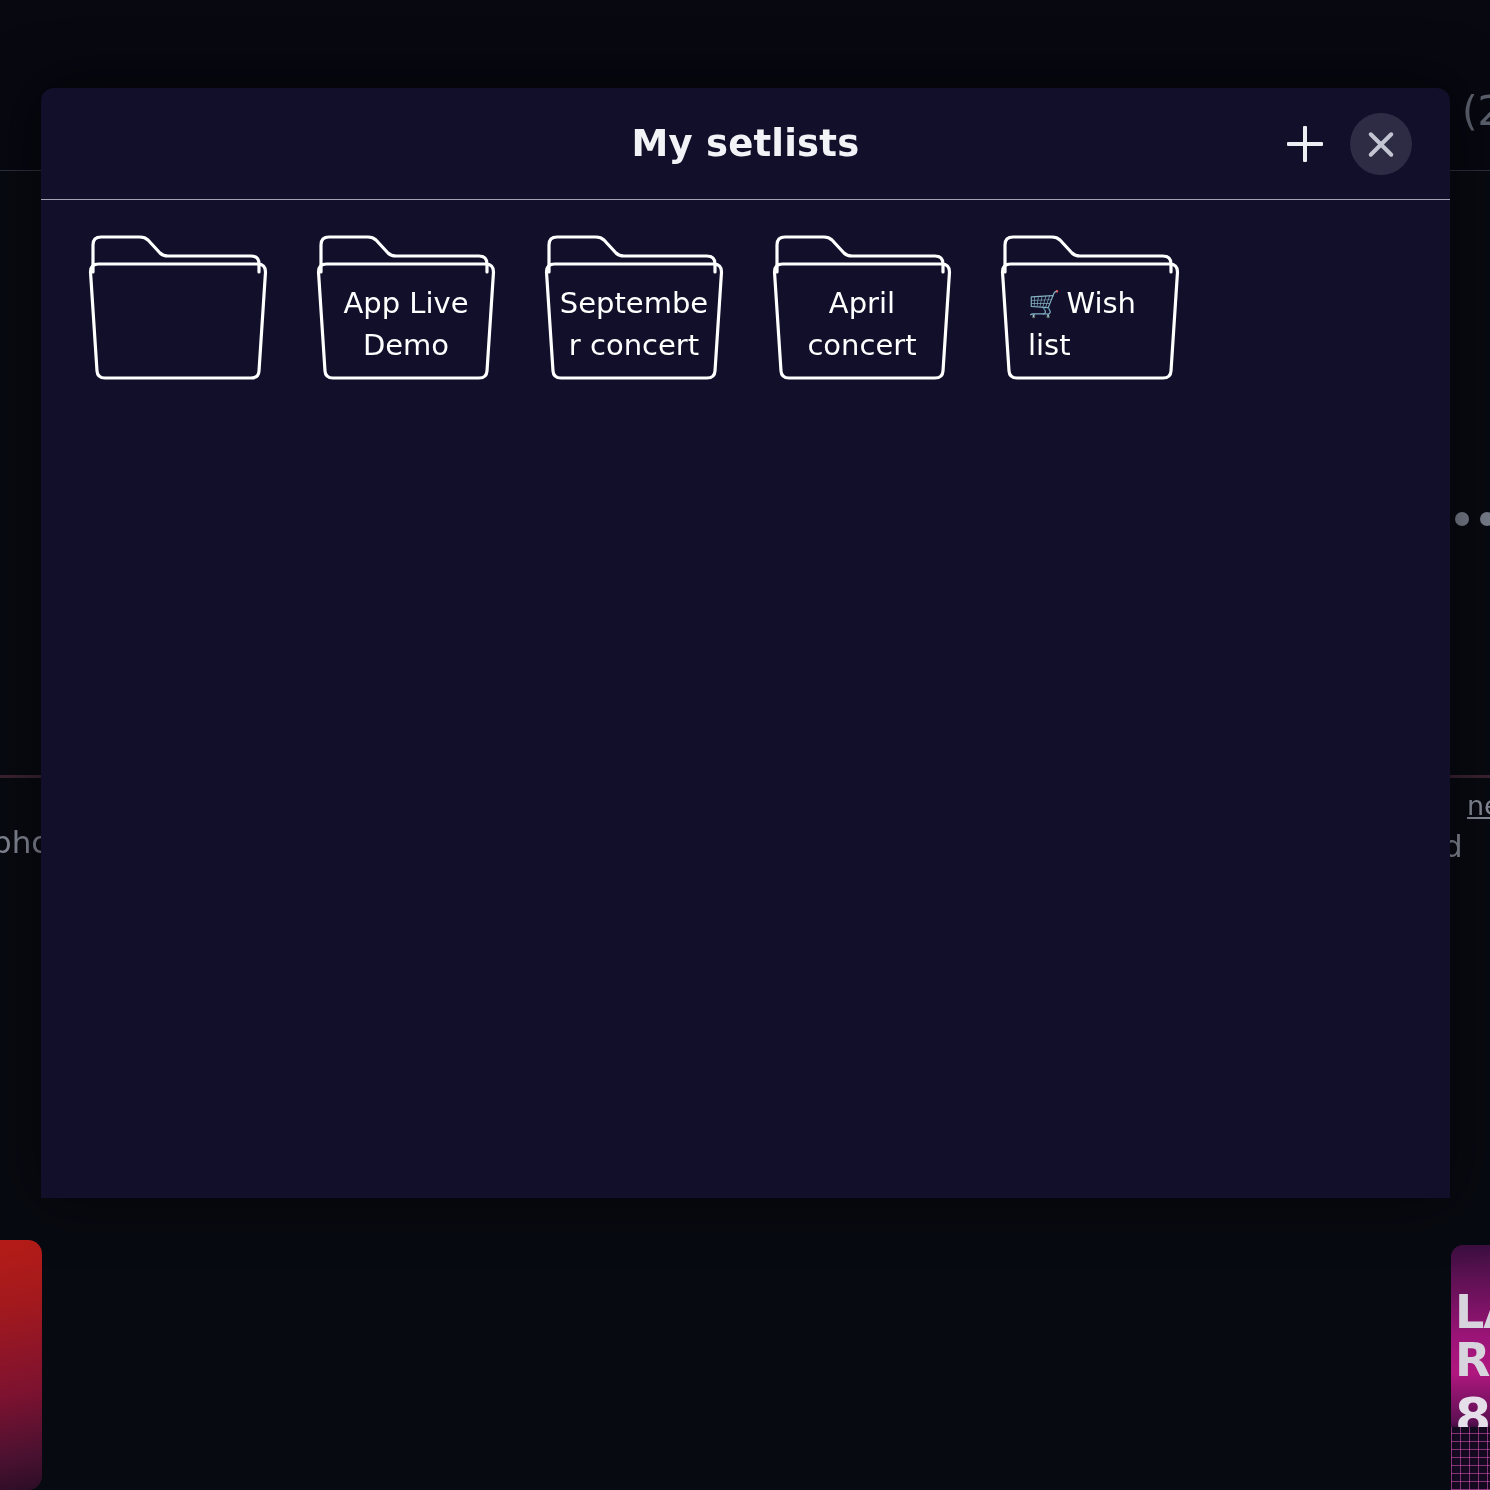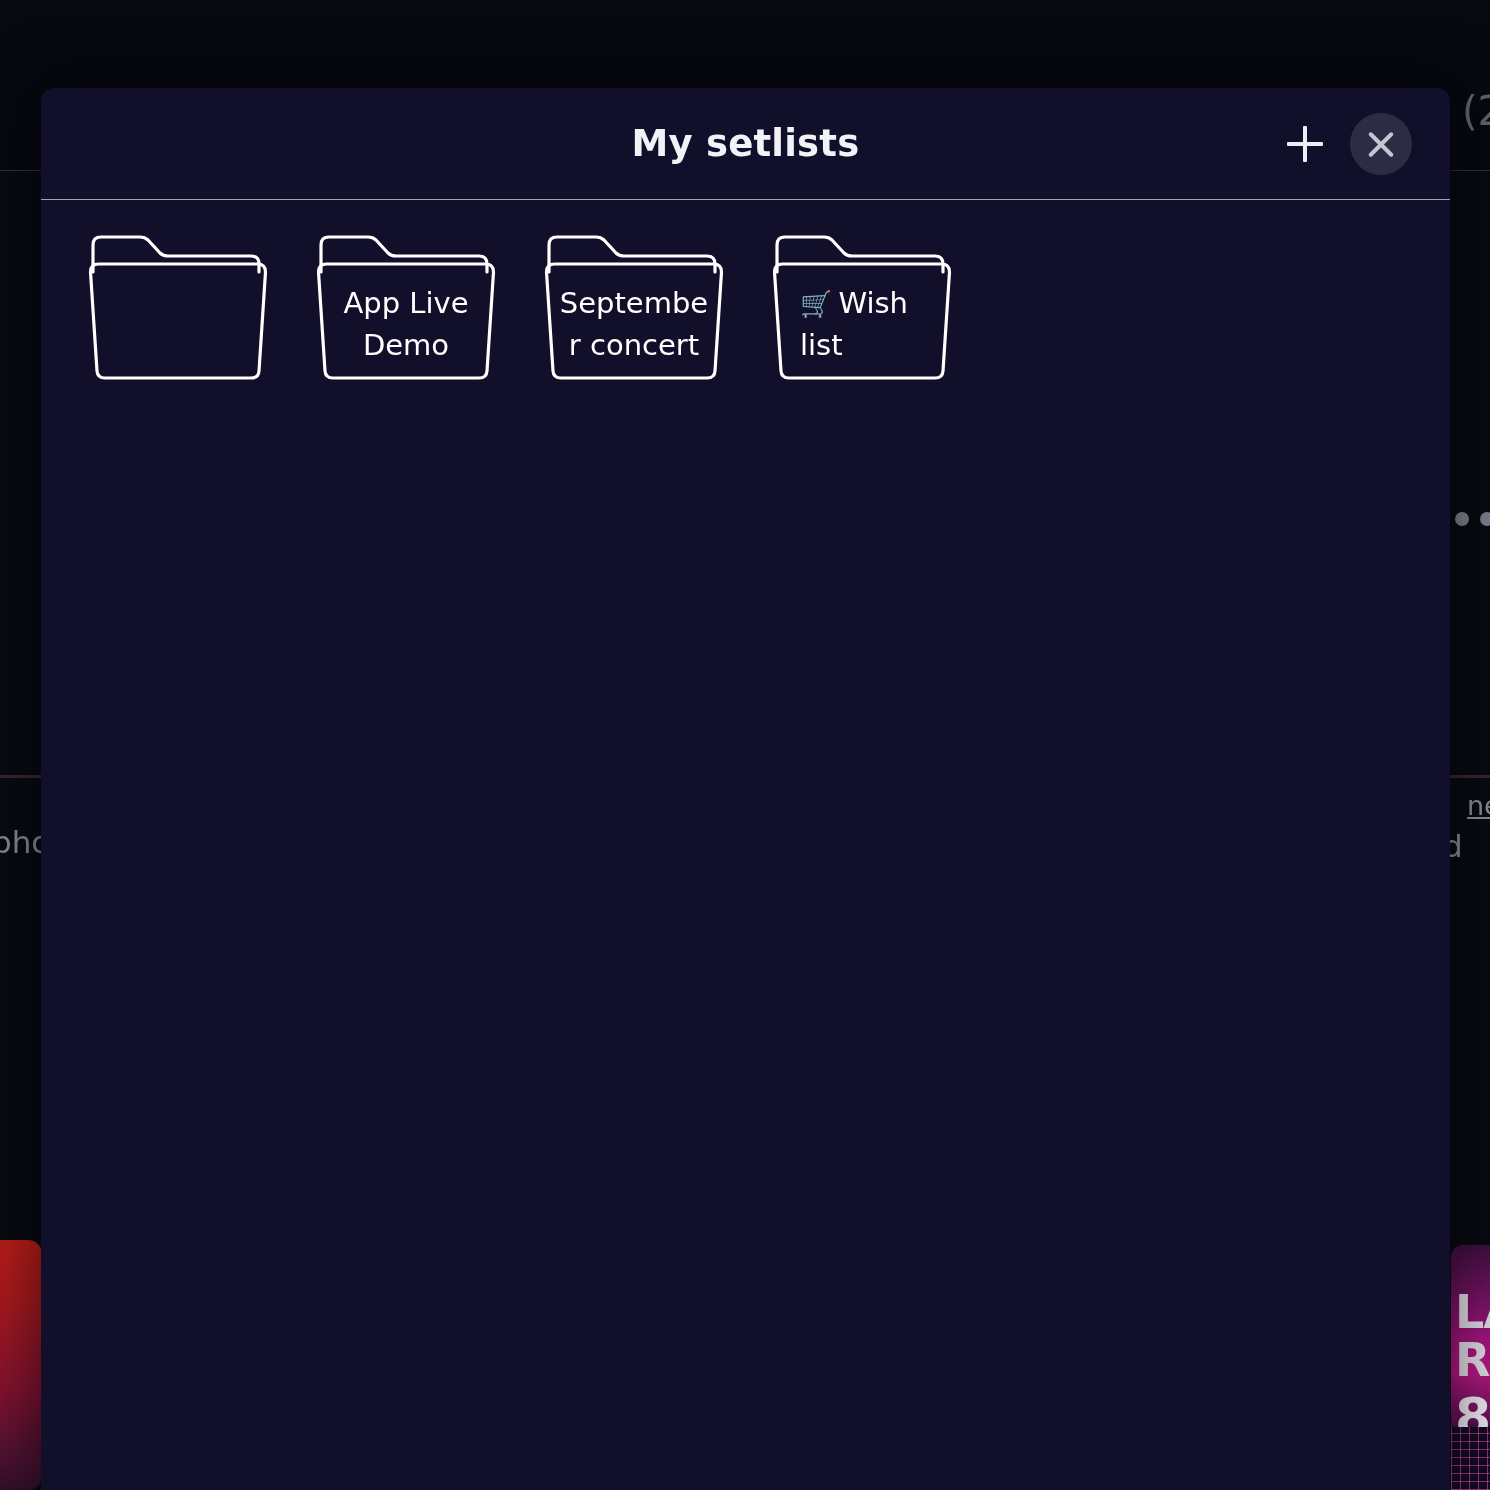--- a/index.html
+++ b/index.html
@@ -135,21 +135,21 @@
       repeating-linear-gradient(0deg, rgba(226,82,189,.55) 0 1px, transparent 1px 8px),
       #130a20;
   }
 
   
   #setlists-modal {
     position: absolute;
     left: 41px;
     top: 88px;
     width: 1409px;
-    height: 1402px;
+    height: 1110px;
     background: #110f29;
     border-radius: 13px 13px 0 0;
     box-shadow: 0 0 60px rgba(0,0,0,.55);
     overflow: hidden;
   }
 
   .modal-header {
     position: relative;
     height: 112px;
     border-bottom: 1px solid #9fa3b4;
@@ -317,20 +317,31 @@
 
       <path d="M5 44 L5 17 Q5 9 13 9 L52 9 Q57 9 60 12 L72 25 Q75 28 80 28 L163 28 Q171 28 171 36 L171 44" stroke="#ffffff" stroke-width="3.2" stroke-linecap="round" stroke-linejoin="round" fill="none"></path>
 
       <path d="M2.5 44 Q2.5 36 10.5 36 L169.5 36 Q177.5 36 177.5 44 L171 143 Q170.6 150 163 150 L17 150 Q9.4 150 9 143 Z" stroke="#ffffff" stroke-width="3.2" stroke-linejoin="round" fill="none"></path>
     </svg>
     <div class="folder-label">
       <span class="folder-name-text">September concert</span>
     </div>
   </div>
 
+  <div class="folder-item">
+    <svg width="180" height="155" viewBox="0 0 180 155" fill="none">
+
+      <path d="M5 44 L5 17 Q5 9 13 9 L52 9 Q57 9 60 12 L72 25 Q75 28 80 28 L163 28 Q171 28 171 36 L171 44" stroke="#ffffff" stroke-width="3.2" stroke-linecap="round" stroke-linejoin="round" fill="none"></path>
+
+      <path d="M2.5 44 Q2.5 36 10.5 36 L169.5 36 Q177.5 36 177.5 44 L171 143 Q170.6 150 163 150 L17 150 Q9.4 150 9 143 Z" stroke="#ffffff" stroke-width="3.2" stroke-linejoin="round" fill="none"></path>
+    </svg>
+    <div class="folder-label">
+      <span class="folder-name-text">April concert</span>
+    </div>
+  </div>
 
   <div class="folder-item">
     <svg width="180" height="155" viewBox="0 0 180 155" fill="none">
 
       <path d="M5 44 L5 17 Q5 9 13 9 L52 9 Q57 9 60 12 L72 25 Q75 28 80 28 L163 28 Q171 28 171 36 L171 44" stroke="#ffffff" stroke-width="3.2" stroke-linecap="round" stroke-linejoin="round" fill="none"></path>
 
       <path d="M2.5 44 Q2.5 36 10.5 36 L169.5 36 Q177.5 36 177.5 44 L171 143 Q170.6 150 163 150 L17 150 Q9.4 150 9 143 Z" stroke="#ffffff" stroke-width="3.2" stroke-linejoin="round" fill="none"></path>
     </svg>
     <div class="folder-label with-icon">
       <span class="cart-glyph">🛒</span><span class="folder-name-text">Wish list</span>

